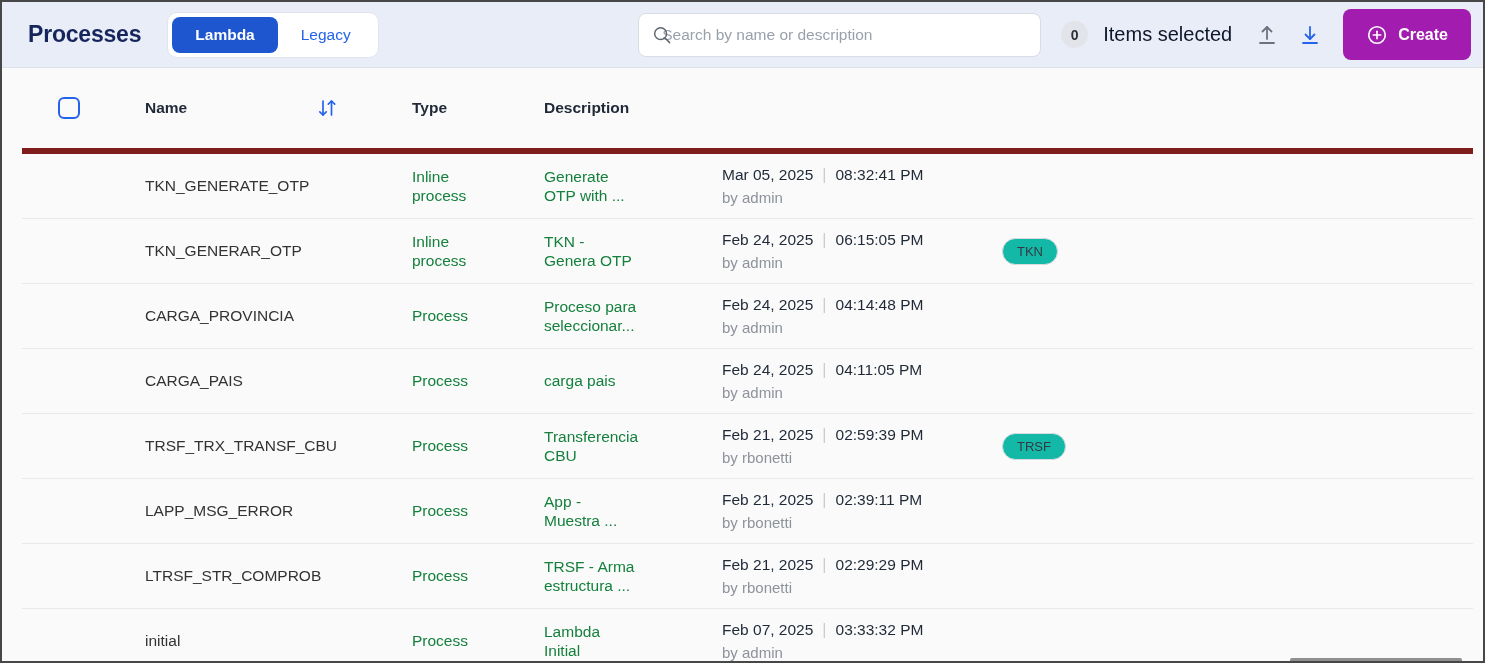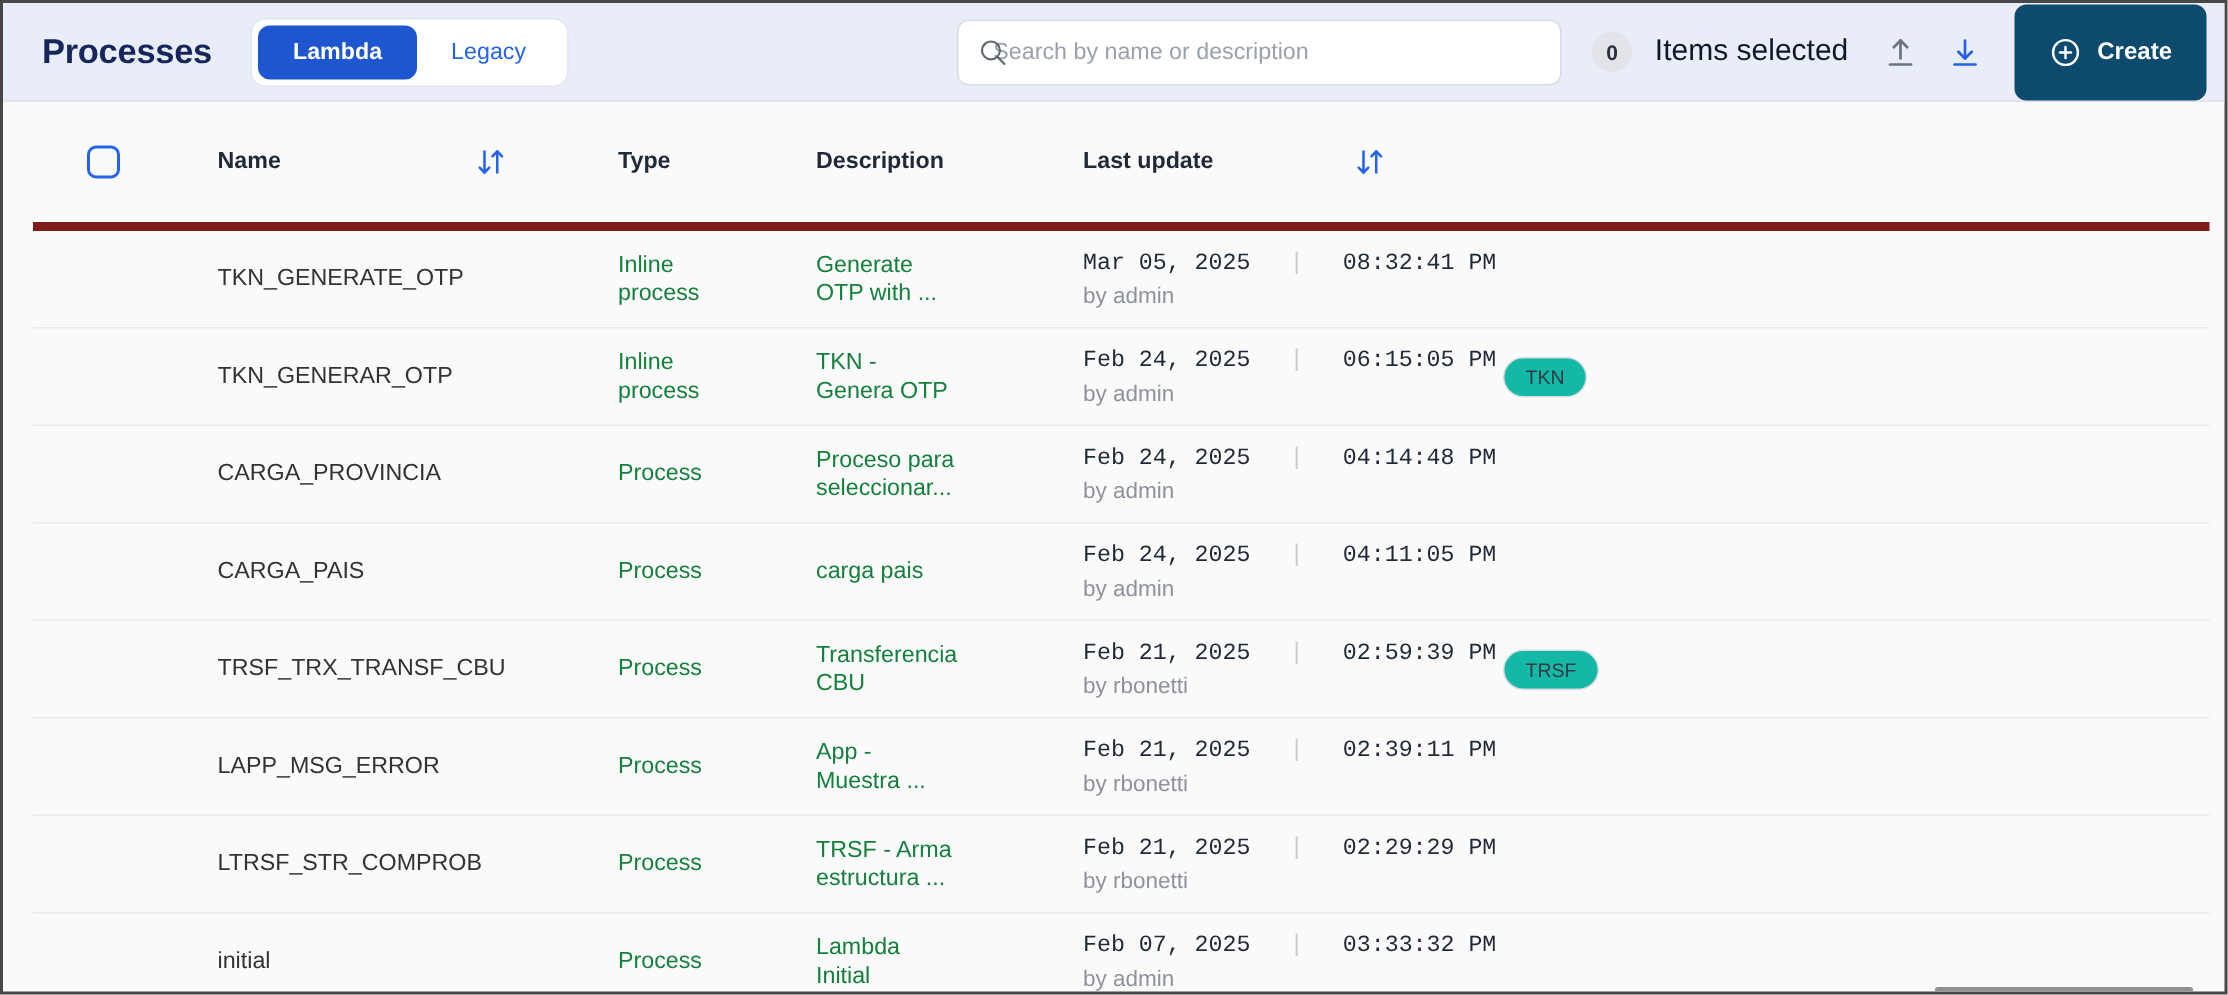--- a/index.html
+++ b/index.html
@@ -107,25 +107,25 @@
     border: none;
     cursor: pointer;
     padding: 2px;
     display: grid;
     place-items: center;
   }
   .create-btn {
     display: flex;
     align-items: center;
     gap: 10px;
-    background: #0c4a6e;
+    background: #a21caf;
     color: #ffffff;
     border: none;
     border-radius: 8px;
-    height: 64px;
+    height: 51px;
     padding: 0 23px;
     font-family: inherit;
     font-size: 16px;
     font-weight: 600;
     cursor: pointer;
     margin-left: 4px;
   }
 
   
   .table-area { margin: 0 10px 0 20px; }
@@ -170,24 +170,23 @@
     color: #333333;
     cursor: pointer;
   }
   .cell-type, .cell-desc {
     white-space: pre-line;
     line-height: 1.25;
     color: #15803d;
   }
   .update-line1 {
     display: flex;
-    gap: 26px;
+    gap: 9px;
     color: #1f2937;
     white-space: nowrap;
-    font-family: Liberation Mono, monospace;
   }
   .update-line1 .sep { color: #c9ccd3; font-size: 16px; }
   .update-by {
     color: #8d929b;
     font-size: 15px;
     margin-top: 5px;
   }
   .pill {
     display: inline-block;
     border: 1px solid #d8dbe0;
@@ -271,31 +270,20 @@
         <svg width="24" height="24" viewBox="0 0 24 24" fill="none" stroke="#2563eb" stroke-width="1.7" stroke-linecap="round" stroke-linejoin="round">
           <line x1="8" y1="5" x2="8" y2="19"></line>
           <polyline points="4.8,15.8 8,19 11.2,15.8"></polyline>
           <line x1="16.5" y1="19" x2="16.5" y2="5"></line>
           <polyline points="13.3,8.2 16.5,5 19.7,8.2"></polyline>
         </svg>
       </button>
     </div>
     <div>Type</div>
     <div>Description</div>
-    <div class="th-inner">
-      <span>Last update</span>
-      <button class="sort-btn sort-update">
-        <svg width="24" height="24" viewBox="0 0 24 24" fill="none" stroke="#2563eb" stroke-width="1.7" stroke-linecap="round" stroke-linejoin="round">
-          <line x1="8" y1="5" x2="8" y2="19"></line>
-          <polyline points="4.8,15.8 8,19 11.2,15.8"></polyline>
-          <line x1="16.5" y1="19" x2="16.5" y2="5"></line>
-          <polyline points="13.3,8.2 16.5,5 19.7,8.2"></polyline>
-        </svg>
-      </button>
-    </div>
     <div></div>
   </div>
 
   <div>
   <div class="trow">
     <div class="cell-check"></div>
     <div>TKN_GENERATE_OTP</div>
     <div class="cell-type">Inline
 process</div>
     <div class="cell-desc">Generate

